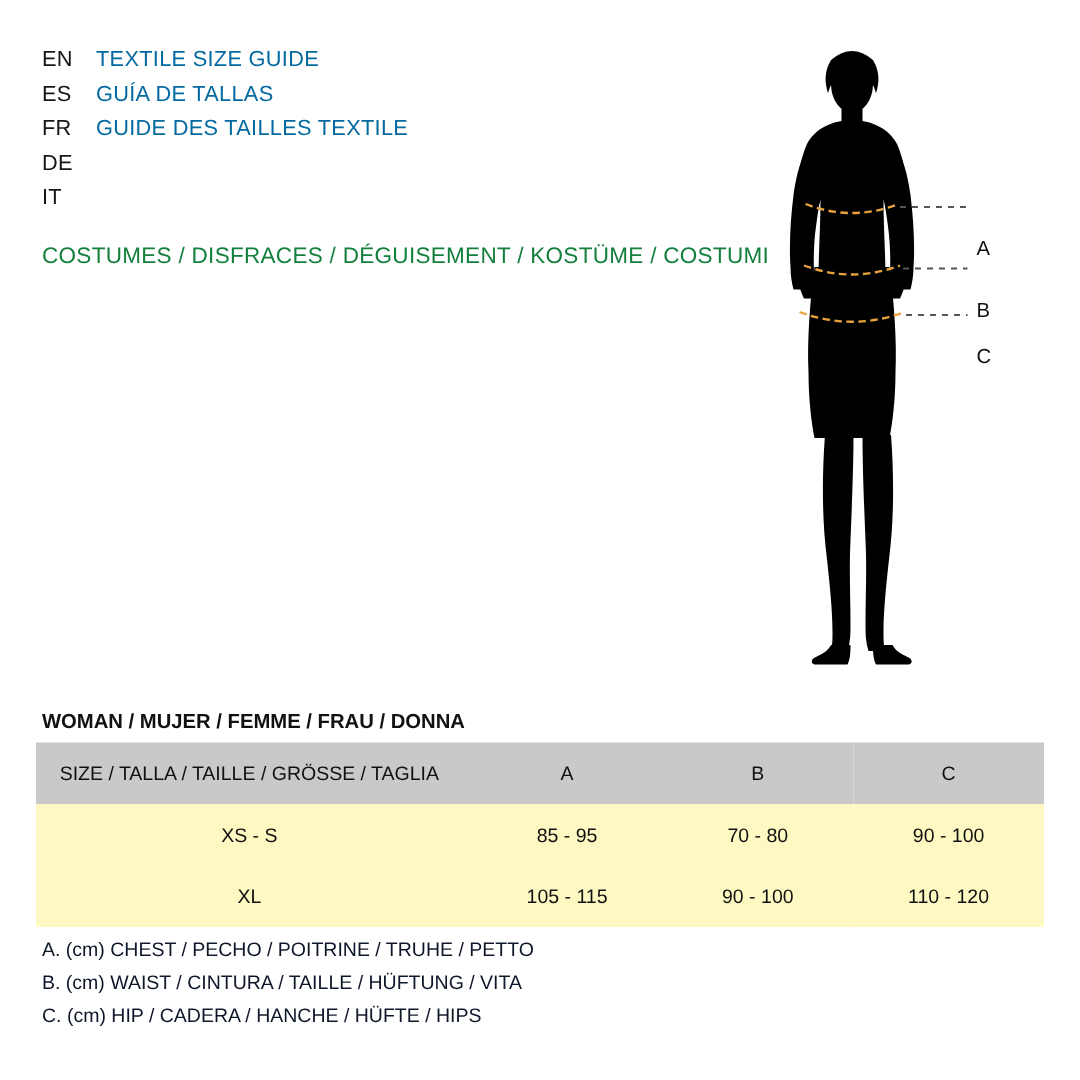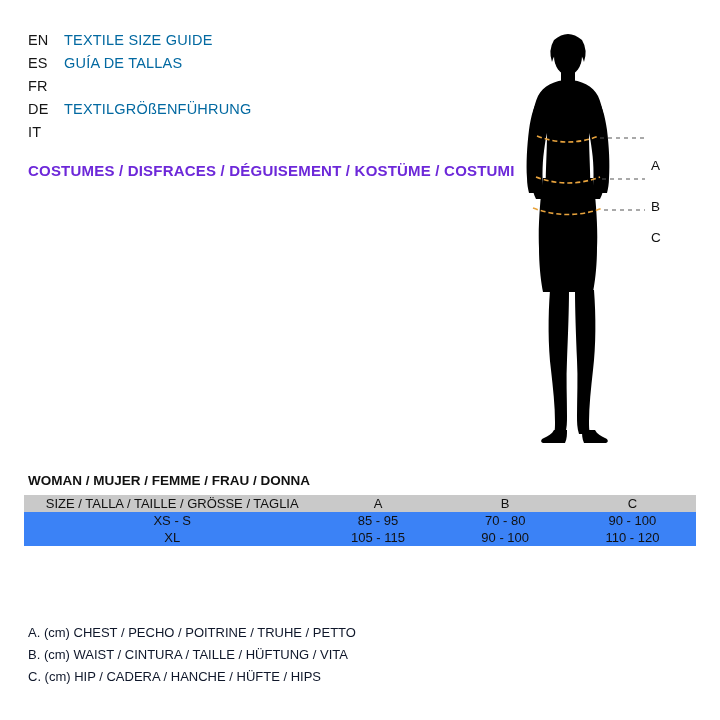--- a/index.html
+++ b/index.html
@@ -37,23 +37,23 @@
   }
   .lang-text {
     color: #0369a1;
     white-space: nowrap;
   }
 
   #subtitle {
     position: absolute;
     left: 28px; top: 162px;
     font-size: 15px;
-    font-weight: bold;
+    font-weight: normal;
     letter-spacing: 0.2px;
-    color: #6d28d9;
+    color: #15803d;
     white-space: nowrap;
   }
 
   
   #figure-wrap {
     position: absolute;
     left: 480px; top: 28px;
     width: 220px; height: 420px;
   }
   #figure-svg { display: block; }
@@ -80,30 +80,30 @@
 
   #size-table {
     position: absolute;
     left: 24px; top: 495px;
     width: 672px;
     border-collapse: collapse;
     font-size: 13px;
     color: #111111;
   }
   #size-table th, #size-table td {
-    padding: 0;
+    padding: 12px;
     height: 17px;
     font-weight: normal;
     text-align: center;
     vertical-align: middle;
     line-height: 17px;
   }
   #size-table thead tr { background: #c9c9c9; }
   #size-table thead th { font-weight: normal; }
-  #size-table tbody tr.odd { background: #3b82f6; }
+  #size-table tbody tr.odd { background: #fef9c3; }
   #size-table tbody tr.even { background: #e2e2e2; }
   .col-label { text-align: left; padding-left: 6px !important; width: 290px; }
   .col-a, .col-b, .col-c { width: 127px; }
 
   
   #footnotes {
     position: absolute;
     left: 28px; top: 622px;
     font-size: 13px;
     color: #0f172a;
@@ -119,24 +119,24 @@
     <div class="lang-row">
       <span class="lang-code">EN</span>
       <span class="lang-text">TEXTILE SIZE GUIDE</span>
     </div>
     <div class="lang-row">
       <span class="lang-code">ES</span>
       <span class="lang-text">GUÍA DE TALLAS</span>
     </div>
     <div class="lang-row">
       <span class="lang-code">FR</span>
+      <span class="lang-text">GUIDE DES TAILLES TEXTILE</span>
     </div>
     <div class="lang-row">
       <span class="lang-code">DE</span>
-      <span class="lang-text">TEXTILGRÖßENFÜHRUNG</span>
     </div>
     <div class="lang-row">
       <span class="lang-code">IT</span>
     </div>
   </div>
 
   <div id="subtitle">COSTUMES / DISFRACES / DÉGUISEMENT / KOSTÜME / COSTUMI</div>
 
   <div id="figure-wrap">
     <svg id="figure-svg" width="220" height="420" viewBox="0 0 220 420" xmlns="http://www.w3.org/2000/svg">

